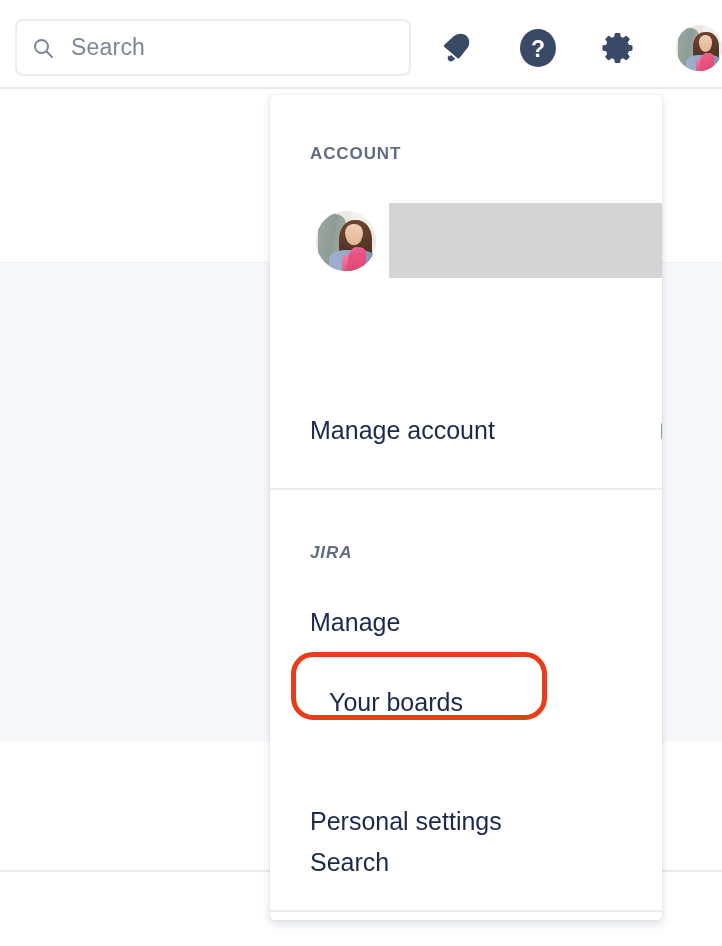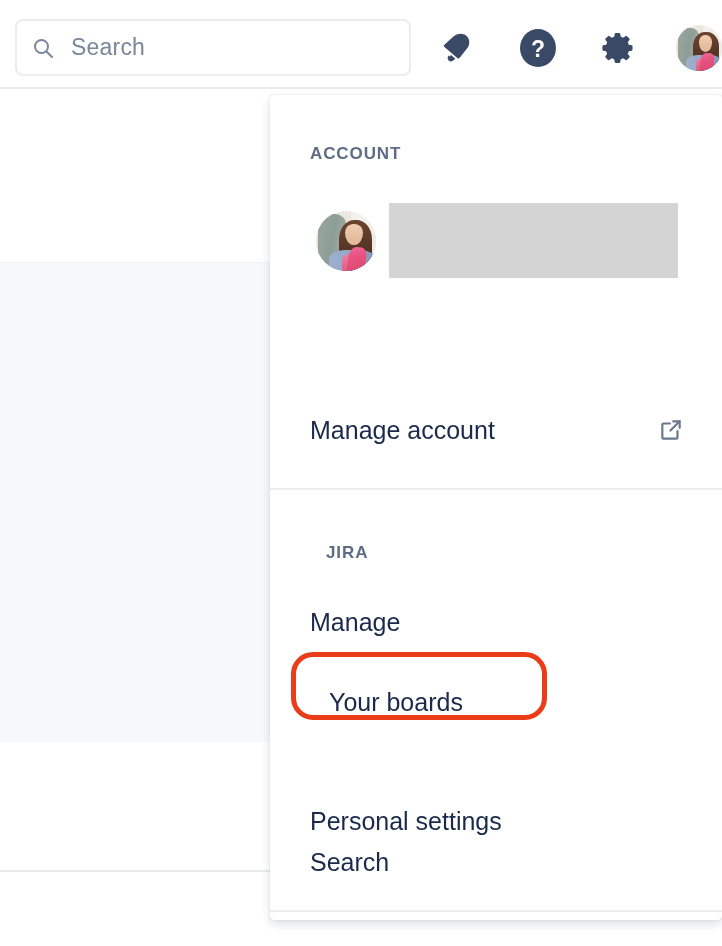--- a/index.html
+++ b/index.html
@@ -165,21 +165,21 @@
     left: 50%; bottom: 0;
     width: 17%; height: 16%;
     background: #2d3142;
     border-radius: 40% 40% 0 0 / 60% 60% 0 0;
   }
 
   
   .dropdown {
     position: absolute;
     left: 270px; top: 95px;
-    width: 452px; height: 825px;
+    width: 392px; height: 825px;
     background: #ffffff;
     border-radius: 4px;
     box-shadow: 0 4px 10px rgba(9, 30, 66, 0.14), 0 0 1px rgba(9, 30, 66, 0.26);
     overflow: hidden;
   }
   .section-label {
     font-size: 17px;
     font-weight: bold;
     color: #5e6c84;
     letter-spacing: 0.9px;
@@ -229,21 +229,21 @@
     width: 26px; height: 26px;
     color: #6b778c;
     flex: 0 0 auto;
   }
 
   
   #account-label   { position: absolute; left: 0;   top: 49px;  }
   #account-row     { position: absolute; left: 0;   top: 108px; margin: 0; }
   #manage-account  { position: absolute; left: 0;   top: 315px; width: 452px; box-sizing: border-box; }
   #divider-1       { position: absolute; left: 0;   top: 393px; }
-  #jira-label      { position: absolute; left: 16px;   top: 448px; }
+  #jira-label      { position: absolute; left: 0;   top: 448px; font-style: italic; }
   #item-profile    { position: absolute; left: 0;   top: 507px; width: 452px; box-sizing: border-box; }
   #item-boards     { position: absolute; left: 0;   top: 587px; width: 452px; box-sizing: border-box; margin-left: 19px; }
   #item-personal   { position: absolute; left: 0;   top: 706px; width: 452px; box-sizing: border-box; }
   #item-slack      { position: absolute; left: 0;   top: 747px; width: 452px; box-sizing: border-box; }
   #divider-2       { position: absolute; left: 0;   top: 719px; }
 
   
   .annotation-box {
     position: absolute;
     left: 291px; top: 652px;

